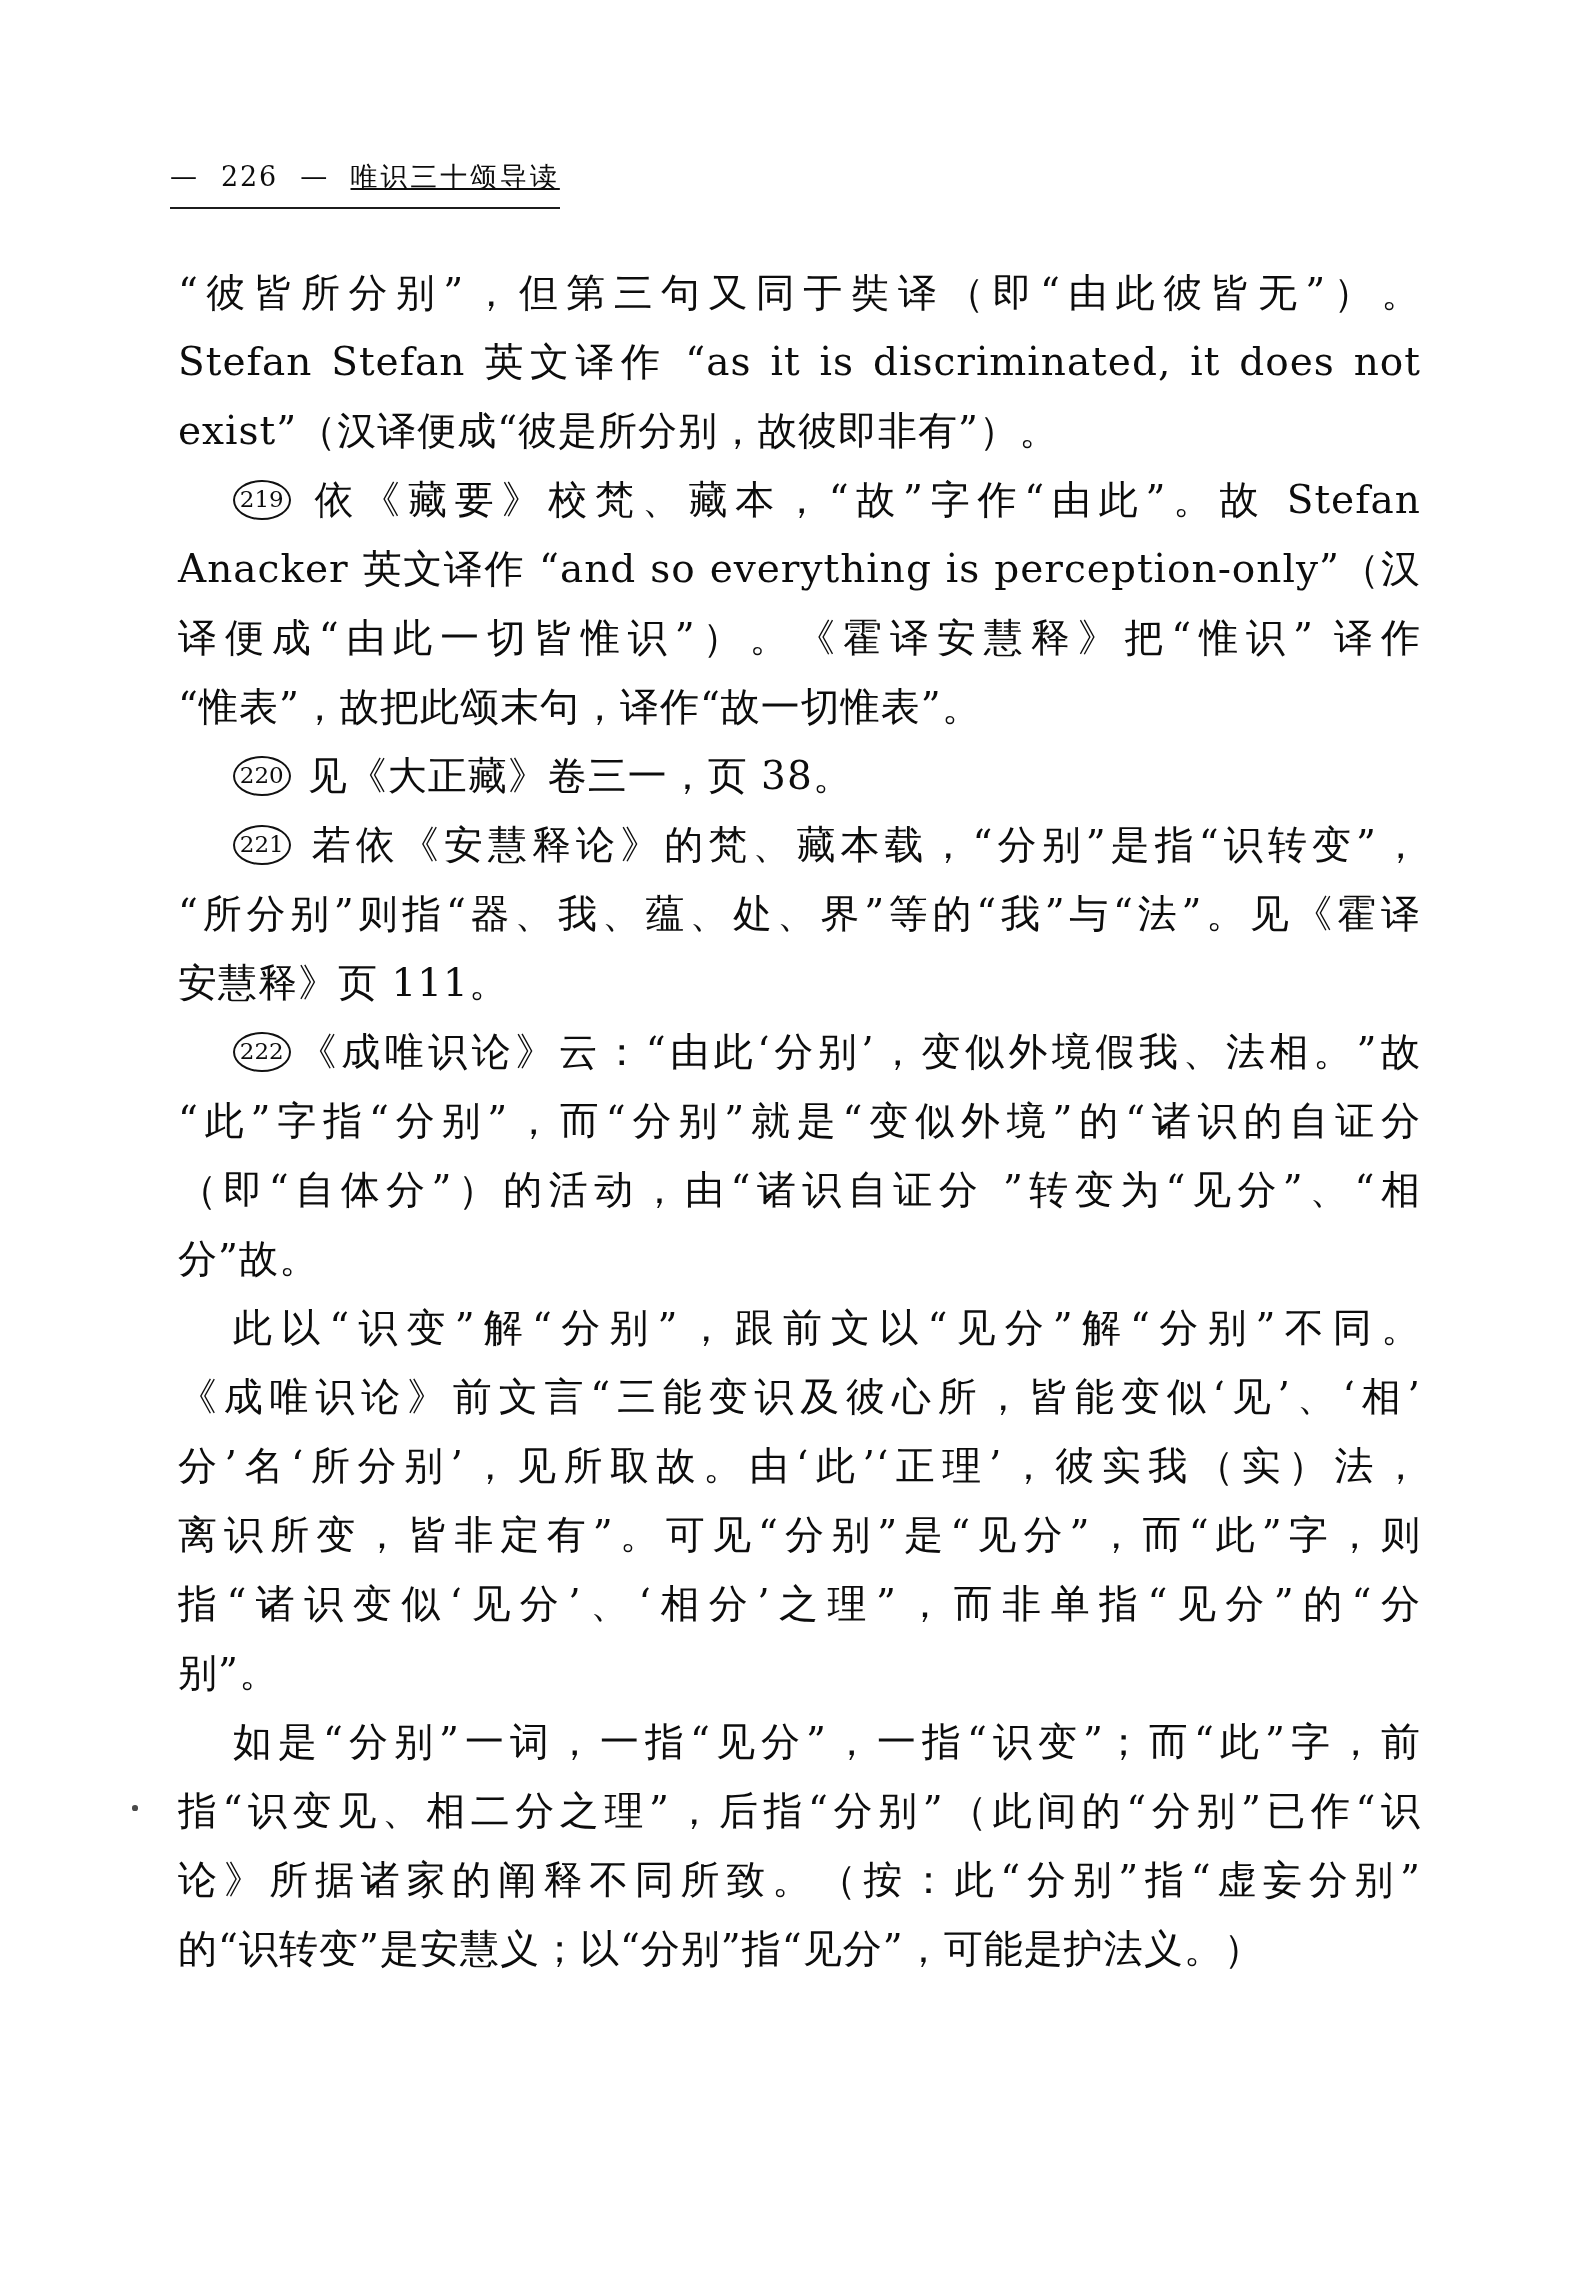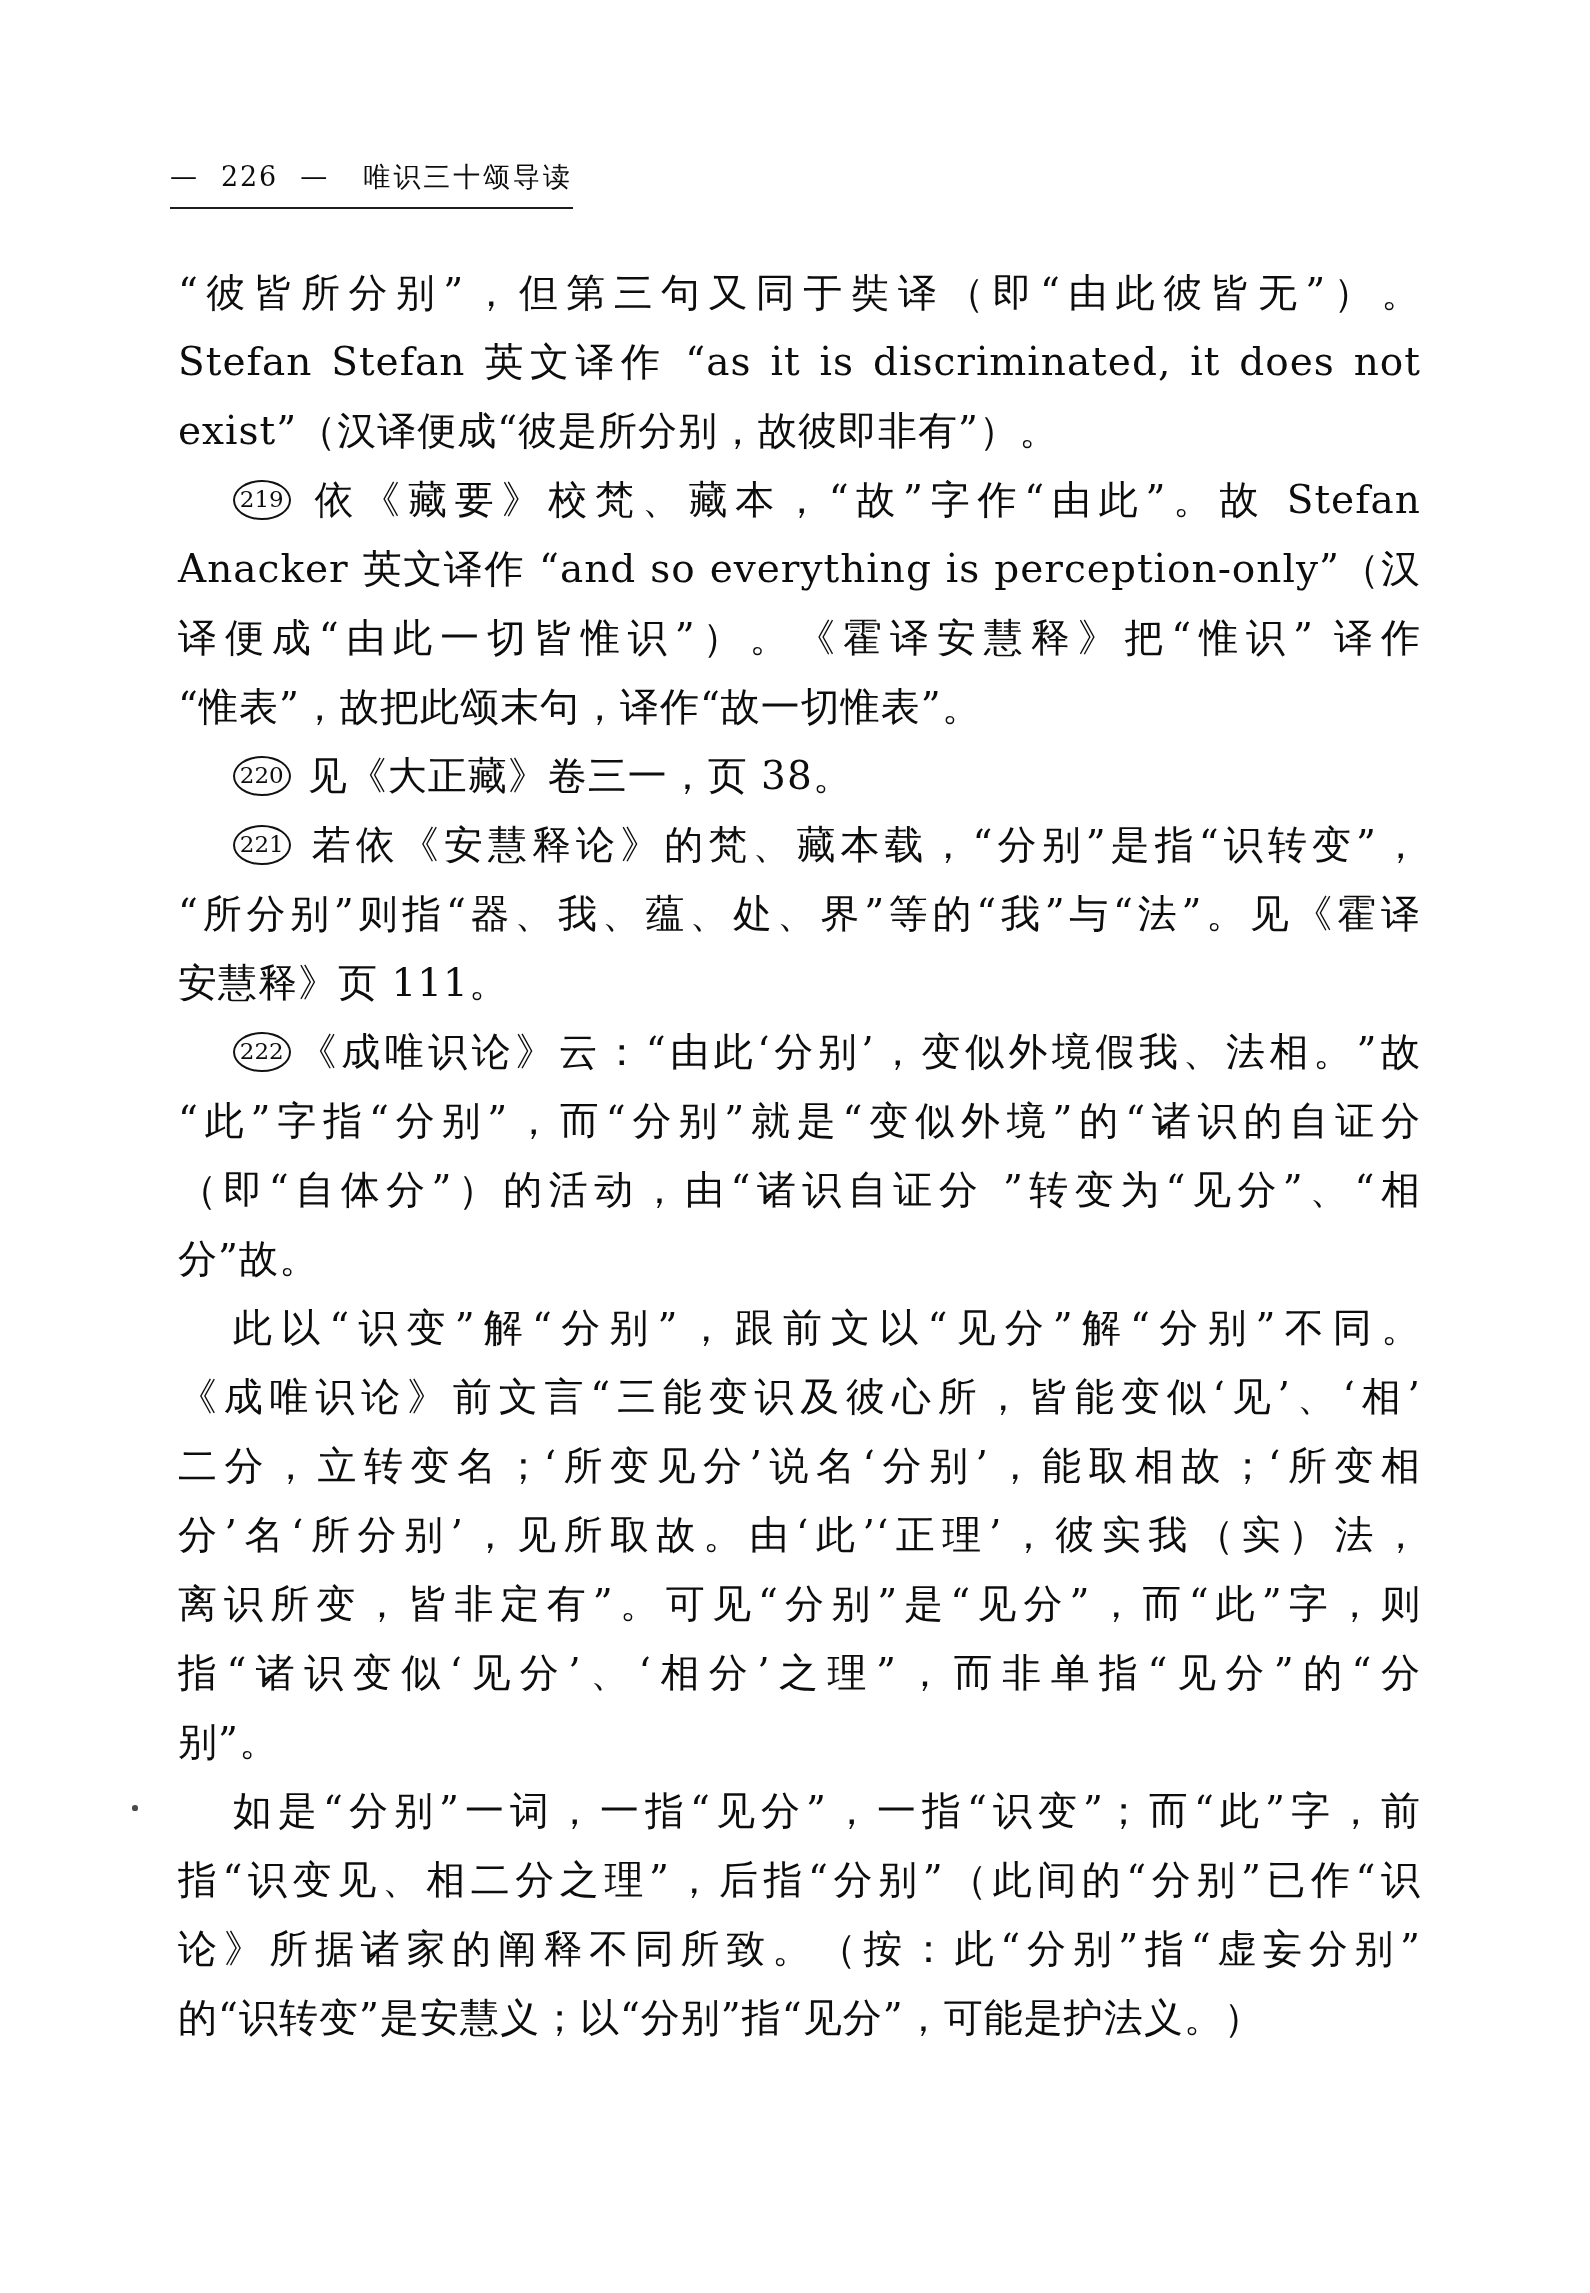--- a/index.html
+++ b/index.html
@@ -17,21 +17,21 @@
     position:absolute;
     left:170px;
     top:159px;
     font-size:27px;
     letter-spacing:1.9px;
     border-bottom:2.9px solid #1c1c1c;
     padding-bottom:11.5px;
     white-space:nowrap;
   }
   .running-head .sep{margin:0 11.5px;}
-  .running-head .book-title{margin-left:24px;letter-spacing:2.9px;}
+  .running-head .book-title{margin-left:11px;letter-spacing:2.9px;text-decoration:underline;}
   .text-block{
     position:absolute;
     left:178px;
     top:258px;
     width:1243px;
     font-size:39px;
     line-height:69px;
     letter-spacing:1px;
   }
   .line{
@@ -92,21 +92,20 @@
       <div class="line indent"><span class="note-marker">220</span>&nbsp;<span>见《大正藏》卷三一，页 38。</span></div>
       <div class="line j indent"><span class="note-marker">221</span>&nbsp;<span>若依《安慧释论》的梵、藏本载，“分别”是指“识转变”，</span></div>
       <div class="line j"><span>“所分别”则指“器、我、蕴、处、界”等的“我”与“法”。见《霍译</span></div>
       <div class="line"><span>安慧释》页 111。</span></div>
       <div class="line j indent"><span class="note-marker">222</span><span>《成唯识论》云：“由此‘分别’，变似外境假我、法相。”故</span></div>
       <div class="line j"><span>“此”字指“分别”，而“分别”就是“变似外境”的“诸识的自证分</span></div>
       <div class="line j"><span>（即“自体分”）的活动，由“诸识自证分 ”转变为“见分”、“相</span></div>
       <div class="line"><span>分”故。</span></div>
       <div class="line j indent"><span>此以“识变”解“分别”，跟前文以“见分”解“分别”不同。</span></div>
       <div class="line j"><span>《成唯识论》前文言“三能变识及彼心所，皆能变似‘见’、‘相’</span></div>
-      <div class="line j"><span>二分，立转变名；‘所变见分’说名‘分别’，能取相故；‘所变相</span></div>
       <div class="line j"><span>分’名‘所分别’，见所取故。由‘此’‘正理’，彼实我（实）法，</span></div>
       <div class="line j"><span>离识所变，皆非定有”。可见“分别”是“见分”，而“此”字，则</span></div>
       <div class="line j"><span>指“诸识变似‘见分’、‘相分’之理”，而非单指“见分”的“分</span></div>
       <div class="line"><span>别”。</span></div>
       <div class="line j indent"><span>如是“分别”一词，一指“见分”，一指“识变”；而“此”字，前</span></div>
       <div class="line j"><span>指“识变见、相二分之理”，后指“分别”（此间的“分别”已作“识</span></div>
       <div class="line j"><span>论》所据诸家的阐释不同所致。（按：此“分别”指“虚妄分别”</span></div>
       <div class="line"><span>的“识转变”是安慧义；以“分别”指“见分”，可能是护法义。）</span></div>
     </div>
 

